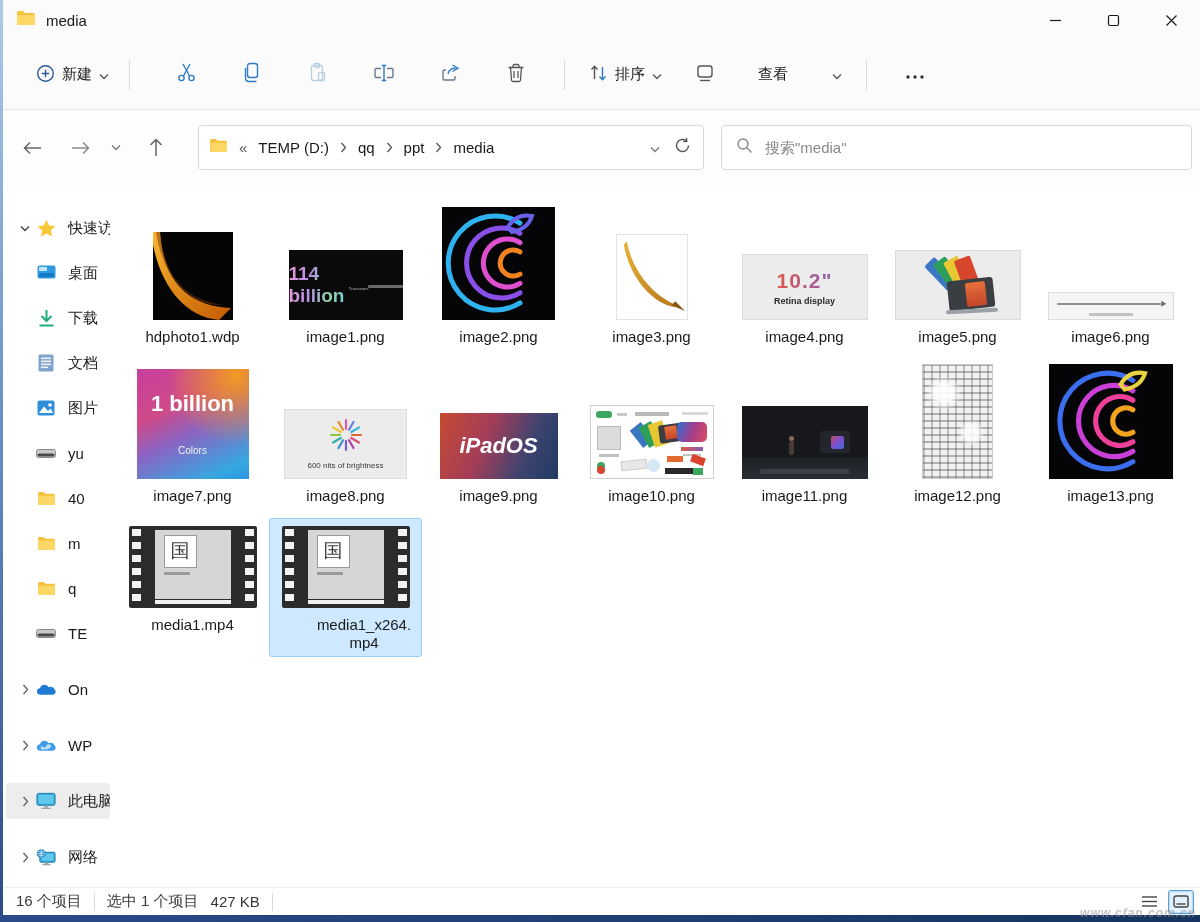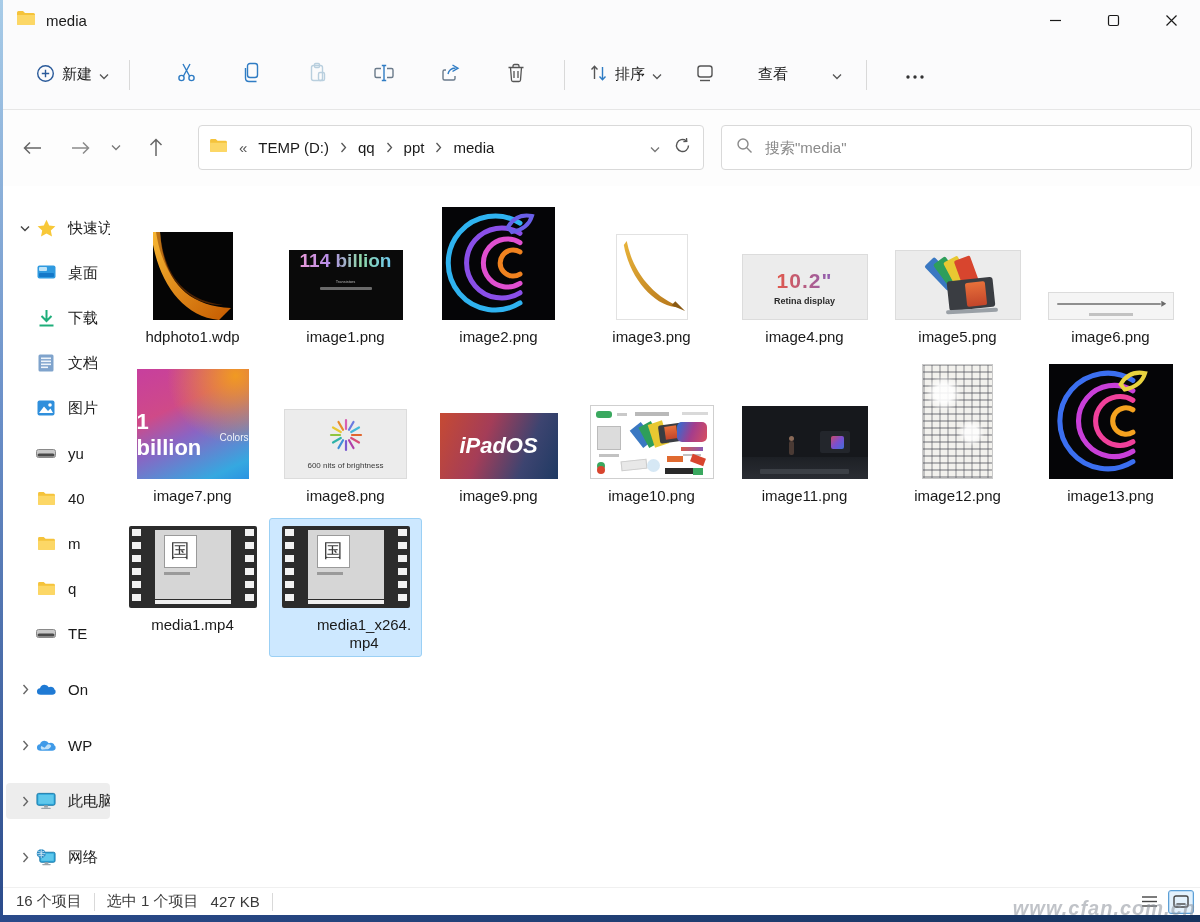--- a/index.html
+++ b/index.html
@@ -57,40 +57,40 @@
   .cell.selected .selwrap { background:#cde8ff; border-color:#9bd0f5; }
   .tarea { display:flex; align-items:flex-end; justify-content:center; }
   .r1 .tarea { height:118px; } .r2 .tarea { height:118px; } .r3 .tarea { height:84px; }
   .flabel { margin-top:8px; font-size:15px; color:#1a1a1a; text-align:center; line-height:1.25;
             max-width:148px; word-break:break-all; }
   .cell.selected .flabel { max-width:114px;margin-left:37px; }
 
   
   .thumb { position:relative; overflow:hidden; flex-shrink:0; }
   .t-swoosh { background:#050505; }
-  .t-billion114 { background:#0a0a0a; display:flex; flex-direction:column; align-items:center; }
+  .t-billion114 { background:#0a0a0a; display:flex; flex-direction:row; align-items:center; justify-content:center; }
   .b114-main { font-size:19px; font-weight:bold;
     background:linear-gradient(90deg,#e89ad8,#b48de8,#8fd8a8,#6fc8ee);
     -webkit-background-clip:text; background-clip:text; color:transparent; }
   .b114-sub { margin-top:7px; font-size:4px; color:#b9b9b9; }
   .b114-bar { margin-top:3px; width:52px; height:3px; background:#6a6a6a; border-radius:1px; }
   .t-appleblue, .t-applewarm { background:#050507; }
   .t-feather { background:#fff; border:1px solid #e2e2e2; }
   .t-retina { background:#ececec; border:1px solid #dcdcdc; display:flex; flex-direction:column; align-items:center; justify-content:center; }
   .ret-main { font-size:21px; font-weight:bold; letter-spacing:1px;
     background:linear-gradient(90deg,#e0584c,#8e5fb5); -webkit-background-clip:text; background-clip:text; color:transparent; }
   .ret-sub { margin-top:3px; font-size:9px; font-weight:bold; color:#2a2a2a; }
   .t-ipadfan { background:#ececec; border:1px solid #dcdcdc; }
   .fan { position:absolute; border-radius:2px; }
   .t-pencil { background:#f5f5f5; border:1px solid #dcdcdc; }
   .pen-line { position:absolute; left:7%; right:9%; top:38%; height:2px; background:#8f8f8f; border-radius:1px; }
   .pen-tip { position:absolute; right:5%; top:30%; width:5px; height:6px; background:#6a6a6a;
              clip-path:polygon(0 0,100% 50%,0 100%); }
   .pen-sub { position:absolute; left:50%; transform:translateX(-50%); bottom:12%; width:44px; height:3px; background:#c2c2c2; }
-  .t-billion1 { display:flex; flex-direction:row; align-items:center;
+  .t-billion1 { display:flex; flex-direction:column; align-items:center;
     background:radial-gradient(circle at 88% 6%, #f09a22 0%, rgba(240,154,34,0) 48%),
                linear-gradient(155deg,#c73f9e 0%,#cf4a88 34%,#8c63c2 55%,#35a8e0 88%,#2b93e2 100%); }
   .b1-main { margin-top:22px; font-size:22px; font-weight:bold; color:#fff; }
   .b1-sub { margin-top:28px; font-size:10px; color:rgba(255,255,255,.9); }
   .t-nits { background:#ececec; border:1px solid #dcdcdc; display:flex; flex-direction:column; align-items:center; justify-content:center; }
   .nits-sub { margin-top:4px; font-size:8px; color:#3a3a3a; }
   .t-ipados { background:linear-gradient(112deg,#c64a33 0%,#a43d58 38%,#3d4470 72%,#1f3a63 100%);
               display:flex; align-items:center; justify-content:center;font-style:italic; }
   .ipados-main { font-size:22px; font-weight:bold; color:#fff; }
   .t-webpage { background:#fff; border:1px solid #cfcfcf; }
@@ -123,21 +123,21 @@
   
   .statusbar { position:absolute; left:0; right:0; bottom:7px; height:28px; display:flex; align-items:center;
                background:#fff; border-top:1px solid #f0f0f0; font-size:15px; color:#3a3a3a; }
   .sb-count { margin-left:16px; }
   .sb-div { width:1px; height:18px; background:#d9d9d9; margin:0 12px; }
   .sb-size { margin-left:12px; }
   .sb-right { margin-left:auto; display:flex; align-items:center; gap:6px; margin-right:6px; }
   .sb-viewbtn { width:26px; height:24px; display:flex; align-items:center; justify-content:center; border-radius:3px;
                 border:1px solid transparent; }
   .sb-viewbtn.on { border-color:#5c9fd6; background:#e3f1fc; box-shadow:0 0 0 1px #bcdcf5 inset; }
-  .watermark { position:absolute; right:4px; bottom:2px; font-size:20px; font-style:italic; font-weight:bold;
+  .watermark { position:absolute; right:4px; bottom:2px; font-size:12px; font-style:italic; font-weight:bold;
                color:rgba(140,145,155,.55); letter-spacing:1px; z-index:1; }
   .bottomstrip { position:absolute; left:0; right:0; bottom:0; height:7px;
                  background:linear-gradient(90deg,#2a4a8a,#16optional3366 60%,#122c5a); background:linear-gradient(90deg,#2a4a8a,#16345f); }
   .leftedge { position:absolute; left:0; top:0; bottom:0; width:3px; z-index:5;
               background:linear-gradient(#a8cce8,#6a8fc8 45%,#2a4a8a); }
 </style>
 </head>
 <body>
 
 <div class="window">

